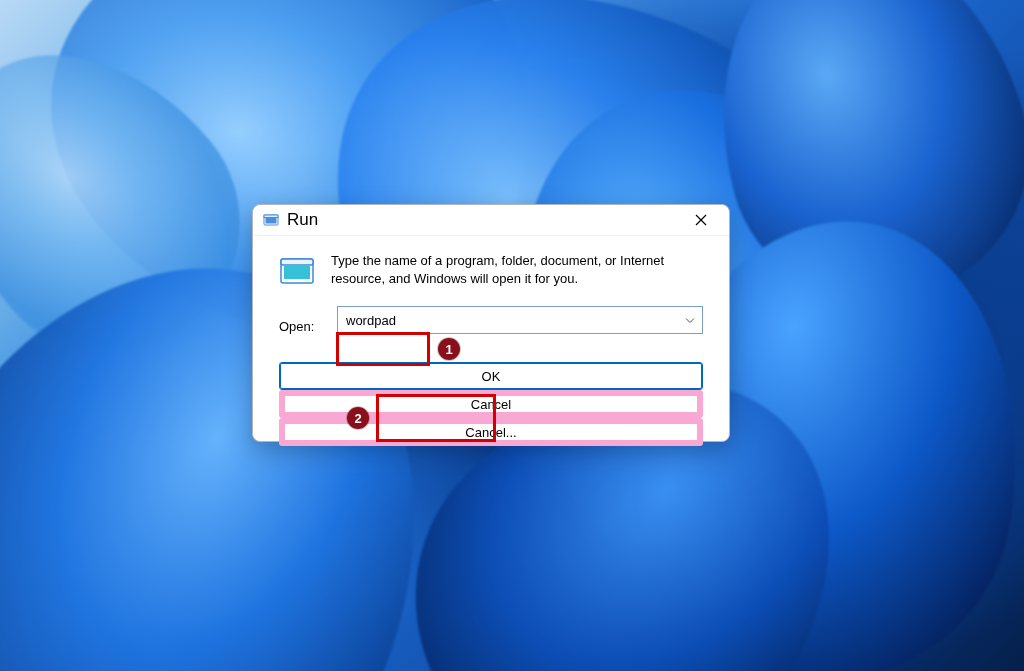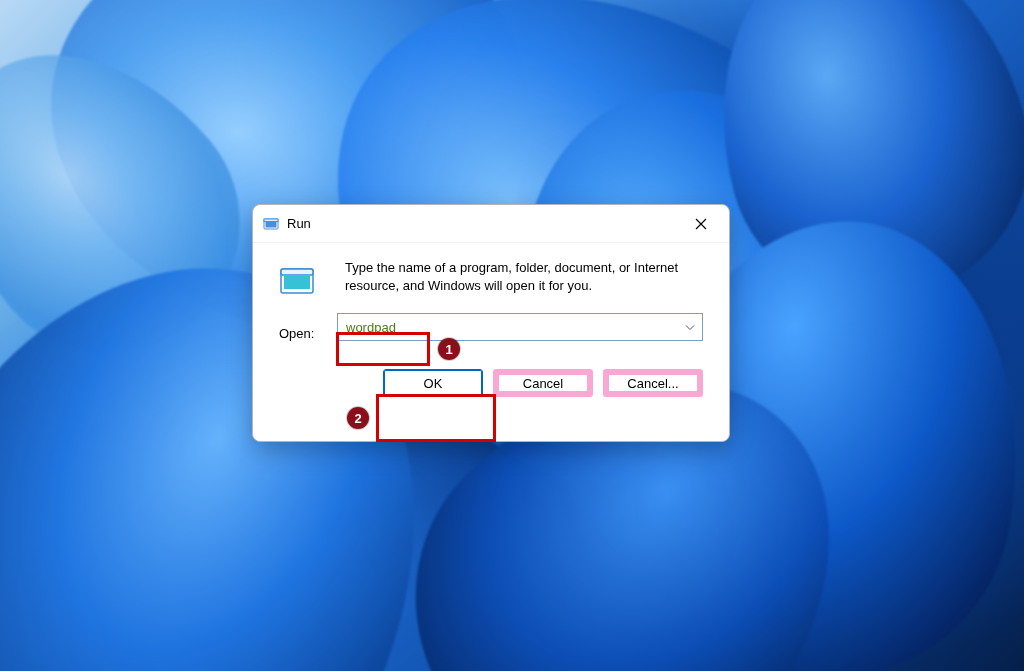--- a/index.html
+++ b/index.html
@@ -60,41 +60,41 @@
     border-bottom: 1px solid #f0f0f0;
   }
   .titlebar-icon {
     width: 16px; height: 16px;
     margin-right: 8px;
     display: inline-flex;
     align-items: center;
     justify-content: center;
   }
   .titlebar-title {
-    font-size: 13px;
+    font-size: 17px;
     color: #000;
     flex: 1;
   }
   .close-btn {
     width: 44px; height: 30px;
     display: flex;
     align-items: center;
     justify-content: center;
     border: none;
     background: transparent;
     font-size: 14px;
     color: #000;
     border-radius: 4px;
   }
 
   .body-area {
     padding: 16px 36px 0 26px;
     display: flex;
-    align-items: flex-end;
-    gap: 30px;
+    align-items: center;
+    gap: 16px;
   }
   .run-icon {
     width: 36px; height: 28px;
     flex: 0 0 auto;
     margin-top: 2px;
   }
   .description {
     font-size: 13px;
     color: #000;
     line-height: 1.4;
@@ -117,39 +117,39 @@
     position: relative;
     height: 28px;
   }
   .combo {
     width: 100%;
     height: 28px;
     border: 1px solid #7a9fc4;
     background: #fff;
     font-size: 13px;
     padding: 0 26px 0 8px;
-    color: #4d7c0f;
+    color: #000000;
     outline: none;
   }
   .combo-arrow {
     position: absolute;
     right: 8px;
     top: 50%;
     transform: translateY(-50%);
     pointer-events: none;
     font-size: 10px;
     color: #555;
   }
 
   .button-row {
     display: flex;
     justify-content: flex-end;
-    gap: 10px;
     padding: 0 26px;
     margin-top: 28px;
+    flex-direction: column;
   }
   .btn {
     min-width: 100px;
     height: 28px;
     border: 6px solid #f9a8d4;
     background: #ffffff;
     border-radius: 3px;
     font-size: 13px;
     color: #000;
     padding: 0 14px;

